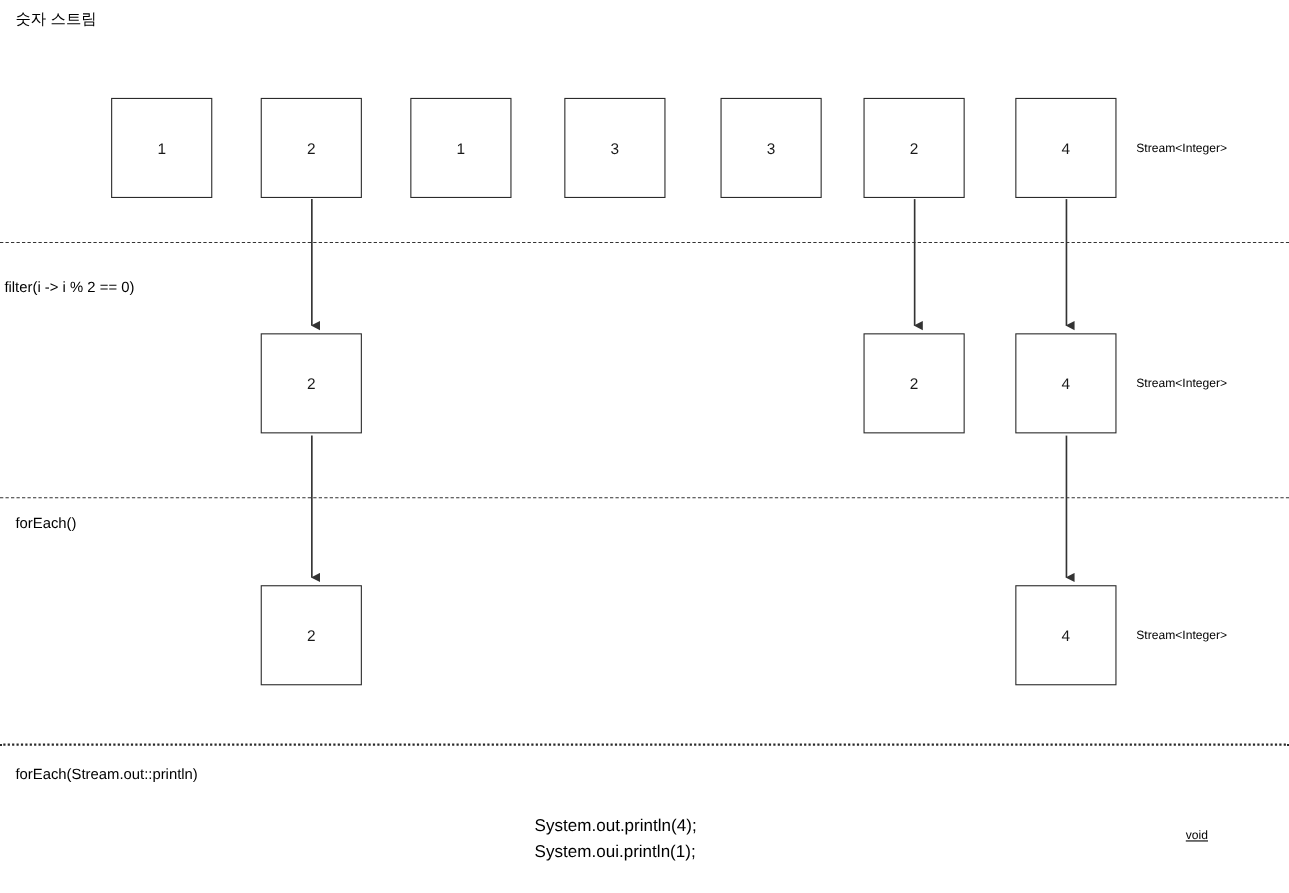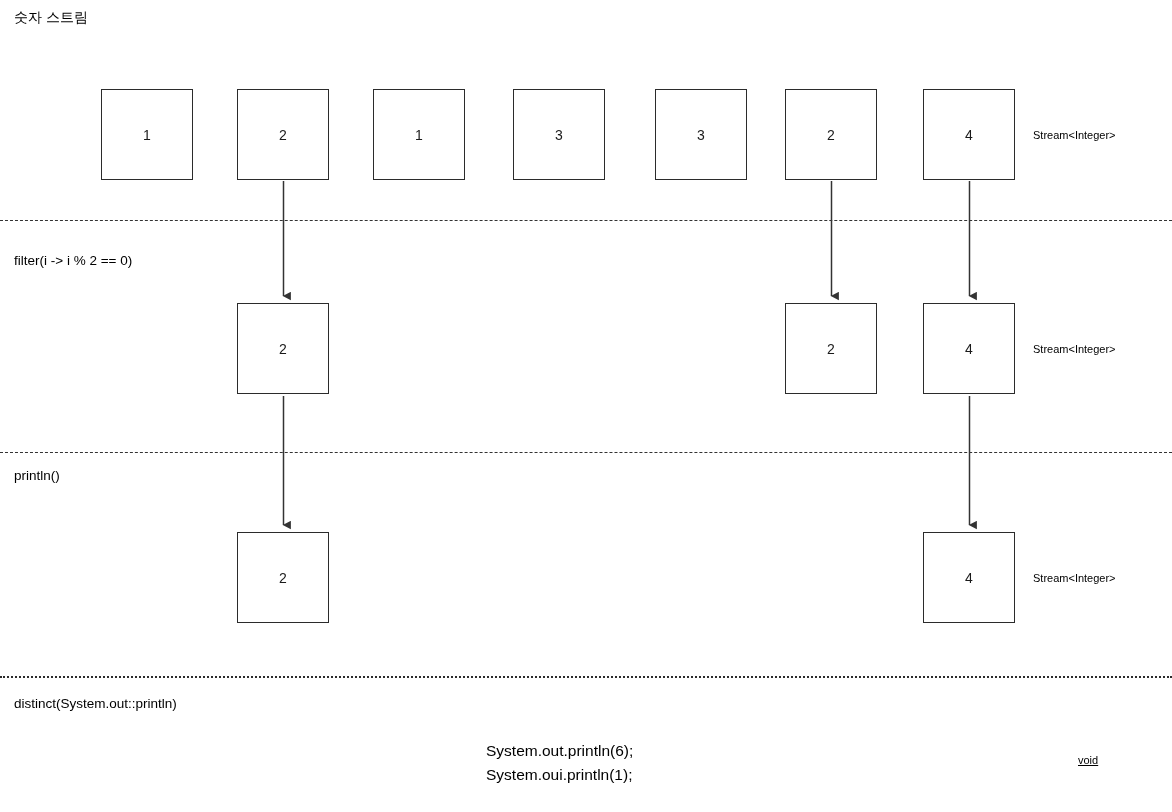--- a/index.html
+++ b/index.html
@@ -115,34 +115,34 @@
   <div class="abs box" style="left:101px; top:89px;">1</div>
   <div class="abs box" style="left:237px; top:89px;">2</div>
   <div class="abs box" style="left:373px; top:89px;">1</div>
   <div class="abs box" style="left:513px; top:89px;">3</div>
   <div class="abs box" style="left:655px; top:89px;">3</div>
   <div class="abs box" style="left:785px; top:89px;">2</div>
   <div class="abs box" style="left:923px; top:89px;">4</div>
   <div class="abs type-label" style="left:1033px; top:127px;">Stream&lt;Integer&gt;</div>
 
   <div class="abs divider" style="top:220px;"></div>
-  <div class="abs stage-label" style="left:14px; top:252px;">filter(i -&gt; i % 2 == 0)</div>
+  <div class="abs stage-label" style="left:4px; top:252px;">filter(i -&gt; i % 2 == 0)</div>
 
   <div class="abs box" style="left:237px; top:303px;">2</div>
   <div class="abs box" style="left:785px; top:303px;">2</div>
   <div class="abs box" style="left:923px; top:303px;">4</div>
   <div class="abs type-label" style="left:1033px; top:341px;">Stream&lt;Integer&gt;</div>
 
   <div class="abs divider" style="top:452px;"></div>
-  <div class="abs stage-label" style="left:14px; top:467px;">println()</div>
+  <div class="abs stage-label" style="left:14px; top:467px;">forEach()</div>
 
   <div class="abs box" style="left:237px; top:532px;">2</div>
   <div class="abs box" style="left:923px; top:532px;">4</div>
   <div class="abs type-label" style="left:1033px; top:570px;">Stream&lt;Integer&gt;</div>
 
   <div class="abs divider dotted" style="top:676px;"></div>
-  <div class="abs stage-label" style="left:14px; top:695px;">distinct(System.out::println)</div>
+  <div class="abs stage-label" style="left:14px; top:695px;">forEach(Stream.out::println)</div>
 
-  <div class="abs out-text" style="left:486px; top:739px;">System.out.println(6);</div>
+  <div class="abs out-text" style="left:486px; top:739px;">System.out.println(4);</div>
   <div class="abs out-text" style="left:486px; top:763px;">System.oui.println(1);</div>
   <div class="abs type-label" style="left:1078px; top:752px;text-decoration:underline;">void</div>
 
 </div>
 
 </body></html>

